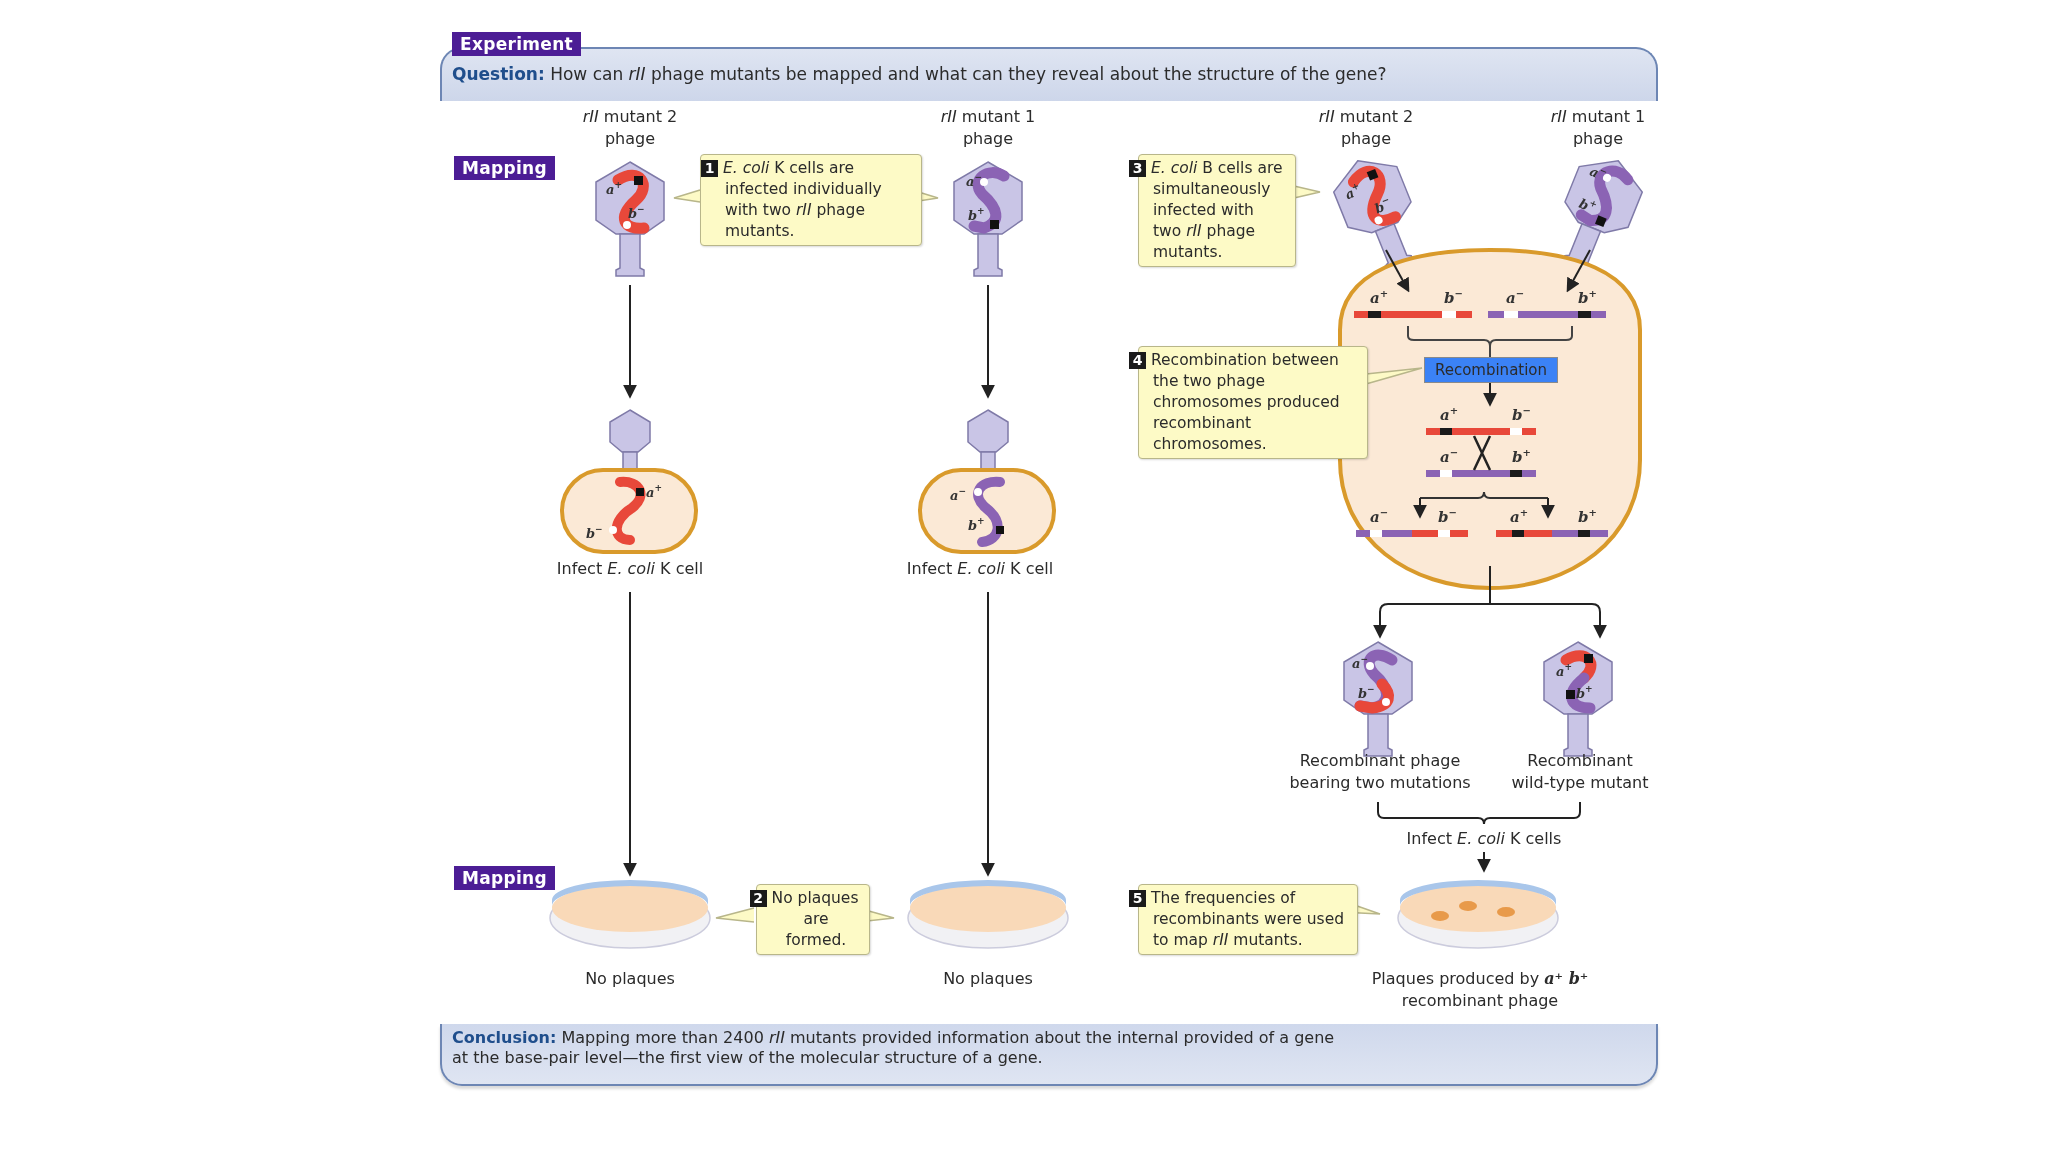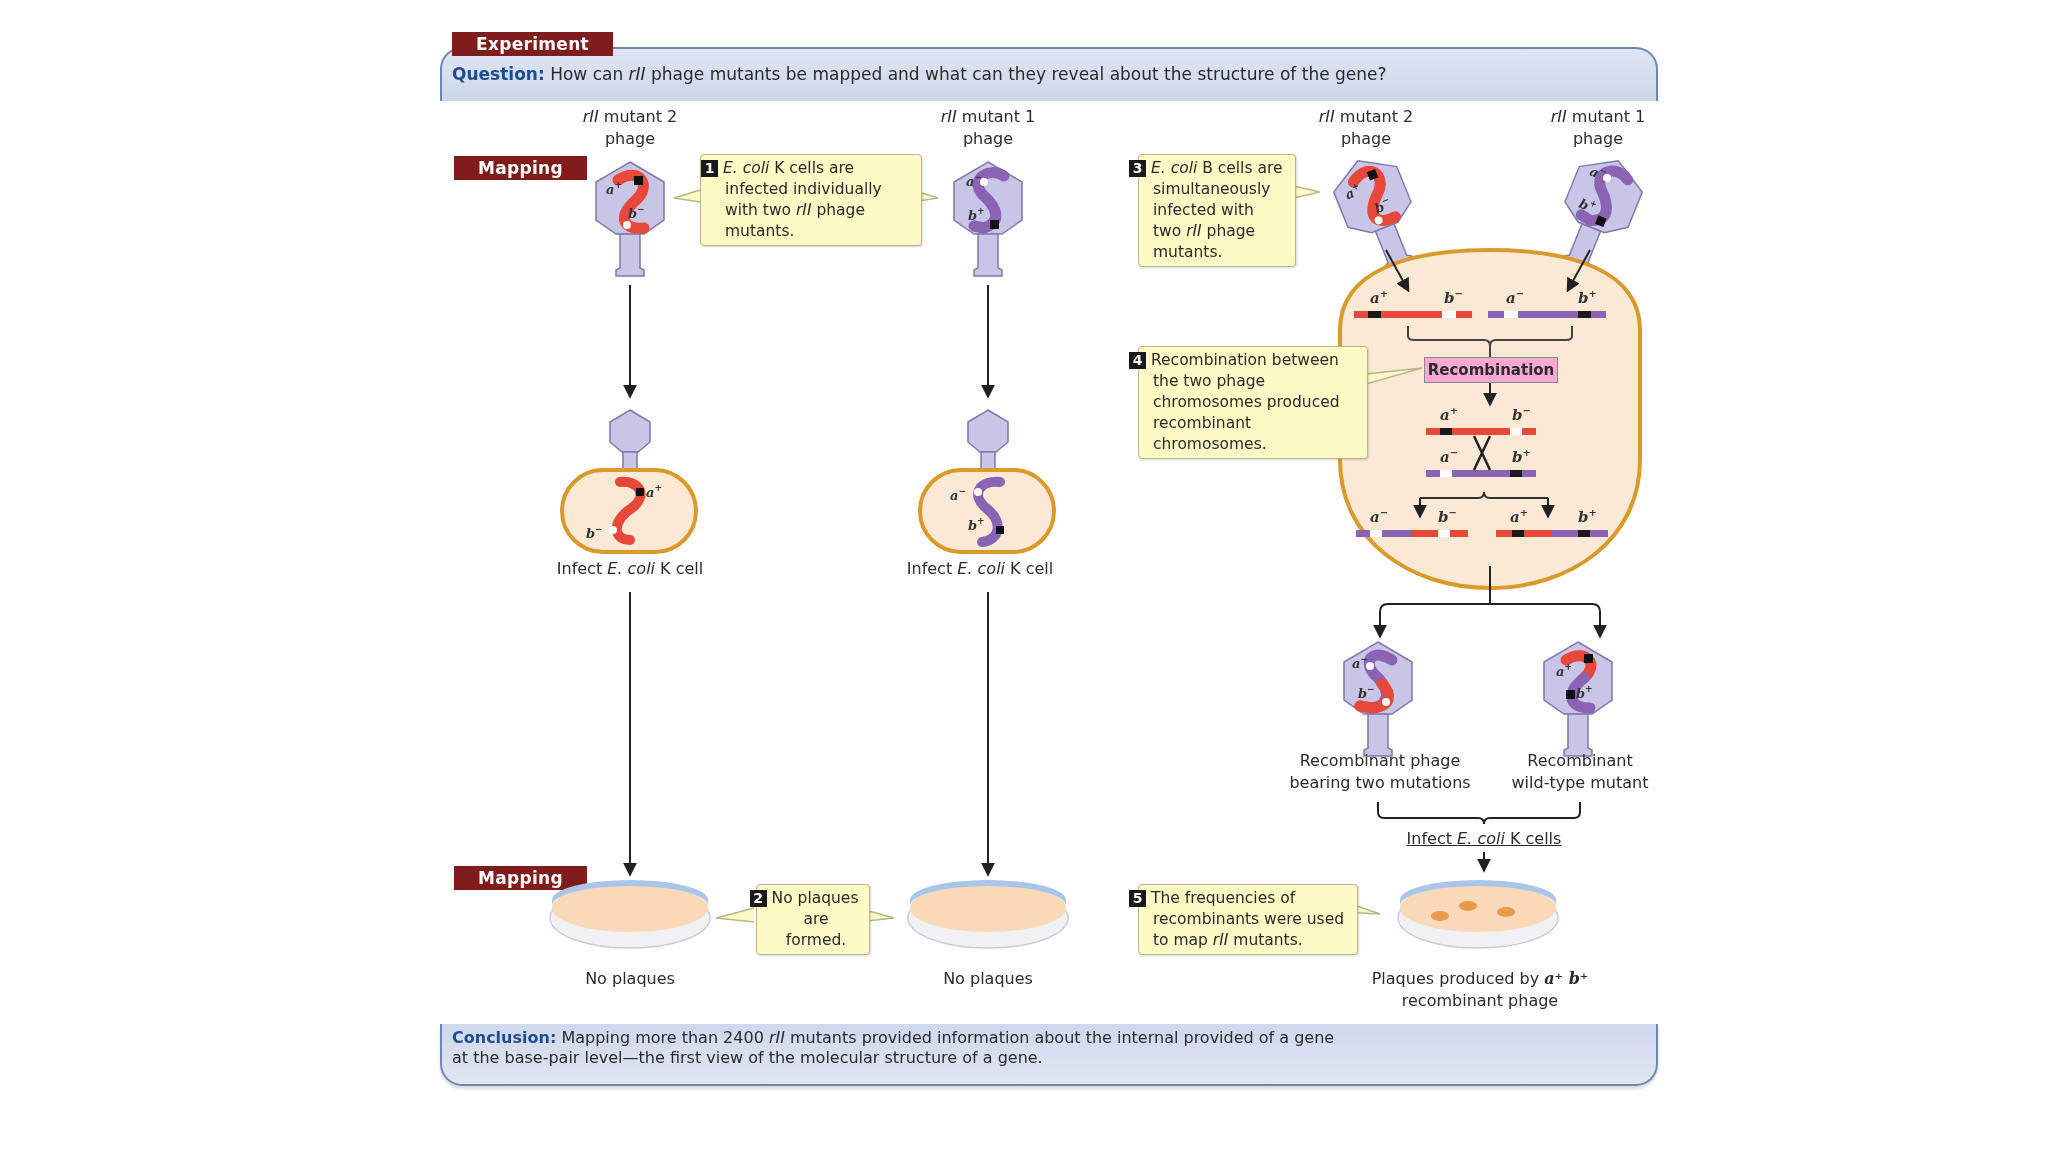--- a/index.html
+++ b/index.html
@@ -1,20 +1,20 @@
 <!DOCTYPE html>
 <html><head>
 <meta charset="utf-8">
 <style>
   html, body { margin:0; padding:0; background:#ffffff; }
   body { width:2048px; height:1152px; position:relative; overflow:hidden; font-family:"DejaVu Sans", sans-serif; color:#2b2b2b; }
   .abs { position:absolute; }
   .frame-top { left:440px; top:47px; width:1214px; height:52px; background:linear-gradient(#dfe5f2,#cdd6ea); border:2px solid #6d86b4; border-bottom:none; border-radius:22px 22px 0 0; }
   .frame-bot { left:440px; top:1024px; width:1214px; height:60px; background:linear-gradient(#cfd8ec,#dfe5f2); border:2px solid #6d86b4; border-top:none; border-radius:0 0 22px 22px; box-shadow:0 3px 3px rgba(0,0,0,0.15); }
-  .tag { background:#7f1d1d; color:#fff; font-weight:bold; font-family:"DejaVu Sans", sans-serif; padding:2px 24px; font-size:17px; letter-spacing:0.3px; }
+  .tag { background:#4c1d95; color:#fff; font-weight:bold; font-family:"DejaVu Sans", sans-serif; padding:2px 8px; font-size:17px; letter-spacing:0.3px; }
   .question { left:452px; top:64px; font-size:17px; }
   .question b, .conclusion b { color:#1f4e8c; }
   .conclusion { left:452px; top:1028px; font-size:16px; line-height:20px; width:900px; }
   .lbl { font-size:16px; text-align:center; line-height:22px; }
   .callout { background:#fdfac6; border:1.5px solid #b8b68a; border-radius:4px; font-size:15.5px; line-height:21px; padding:3px 8px 3px 14px; box-shadow:1px 1px 2px rgba(0,0,0,0.15); }
   .num { display:inline-block; background:#1a1a1a; color:#fff; font-weight:bold; font-size:14px; width:17px; height:17px; line-height:17px; text-align:center; margin-left:-24px; margin-right:5px; }
   i.g { font-family:"DejaVu Serif", serif; font-style:italic; font-weight:bold; }
   svg text { font-family:"DejaVu Serif", serif; font-style:italic; font-weight:bold; }
 </style>
 </head>
@@ -229,21 +229,21 @@
 
   <path d="M700,190 L674,198 L700,202" fill="#fdfac6" stroke="#b8b68a" stroke-width="1.5"></path>
   <path d="M912,190 L938,198 L912,202" fill="#fdfac6" stroke="#b8b68a" stroke-width="1.5"></path>
   <path d="M1294,186 L1320,192 L1294,198" fill="#fdfac6" stroke="#b8b68a" stroke-width="1.5"></path>
   <path d="M1366,374 L1422,368 L1366,384" fill="#fdfac6" stroke="#b8b68a" stroke-width="1.5"></path>
   <path d="M754,908 L716,918 L754,922" fill="#fdfac6" stroke="#b8b68a" stroke-width="1.5"></path>
   <path d="M858,908 L894,918 L858,922" fill="#fdfac6" stroke="#b8b68a" stroke-width="1.5"></path>
   <path d="M1340,900 L1380,914 L1340,912" fill="#fdfac6" stroke="#b8b68a" stroke-width="1.5"></path>
 </svg>
 
-<div class="abs" style="left:1424px;top:357px;width:132px;height:24px;background:#f9a8d4;border:1.5px solid #8a8a8a;font-size:15px;text-align:center;line-height:24px;font-weight:bold;">Recombination</div>
+<div class="abs" style="left:1424px;top:357px;width:132px;height:24px;background:#3b82f6;border:1.5px solid #8a8a8a;font-size:15px;text-align:center;line-height:24px;">Recombination</div>
 
 <div class="abs callout" style="left:700px;top:154px;width:188px;padding-left:24px;">
   <span class="num">1</span><i>E. coli</i><span> K cells are infected individually with two </span><i>rII</i><span> phage mutants.</span>
 </div>
 <div class="abs callout" style="left:1138px;top:154px;width:134px;">
   <span class="num">3</span><i>E. coli</i><span> B cells are simultaneously infected with two </span><i>rII</i><span> phage mutants.</span>
 </div>
 <div class="abs callout" style="left:1138px;top:346px;width:206px;">
   <span class="num">4</span><span>Recombination between the two phage chromosomes produced recombinant chromosomes.</span>
 </div>
@@ -253,21 +253,21 @@
 <div class="abs callout" style="left:1138px;top:884px;width:196px;">
   <span class="num">5</span><span>The frequencies of recombinants were used to map </span><i>rII</i><span> mutants.</span>
 </div>
 
 <div class="abs lbl" style="left:530px;top:558px;width:200px;">
   <span>Infect </span><i>E. coli</i><span> K cell</span>
 </div>
 <div class="abs lbl" style="left:880px;top:558px;width:200px;">
   <span>Infect </span><i>E. coli</i><span> K cell</span>
 </div>
-<div class="abs lbl" style="left:1374px;top:828px;width:220px;text-decoration:underline;">
+<div class="abs lbl" style="left:1374px;top:828px;width:220px;">
   <span>Infect </span><i>E. coli</i><span> K cells</span>
 </div>
 
 <div class="abs lbl" style="left:1270px;top:750px;width:220px;">
   <span>Recombinant phage</span><br><span>bearing two mutations</span>
 </div>
 <div class="abs lbl" style="left:1490px;top:750px;width:180px;">
   <span>Recombinant</span><br><span>wild-type mutant</span>
 </div>
 

